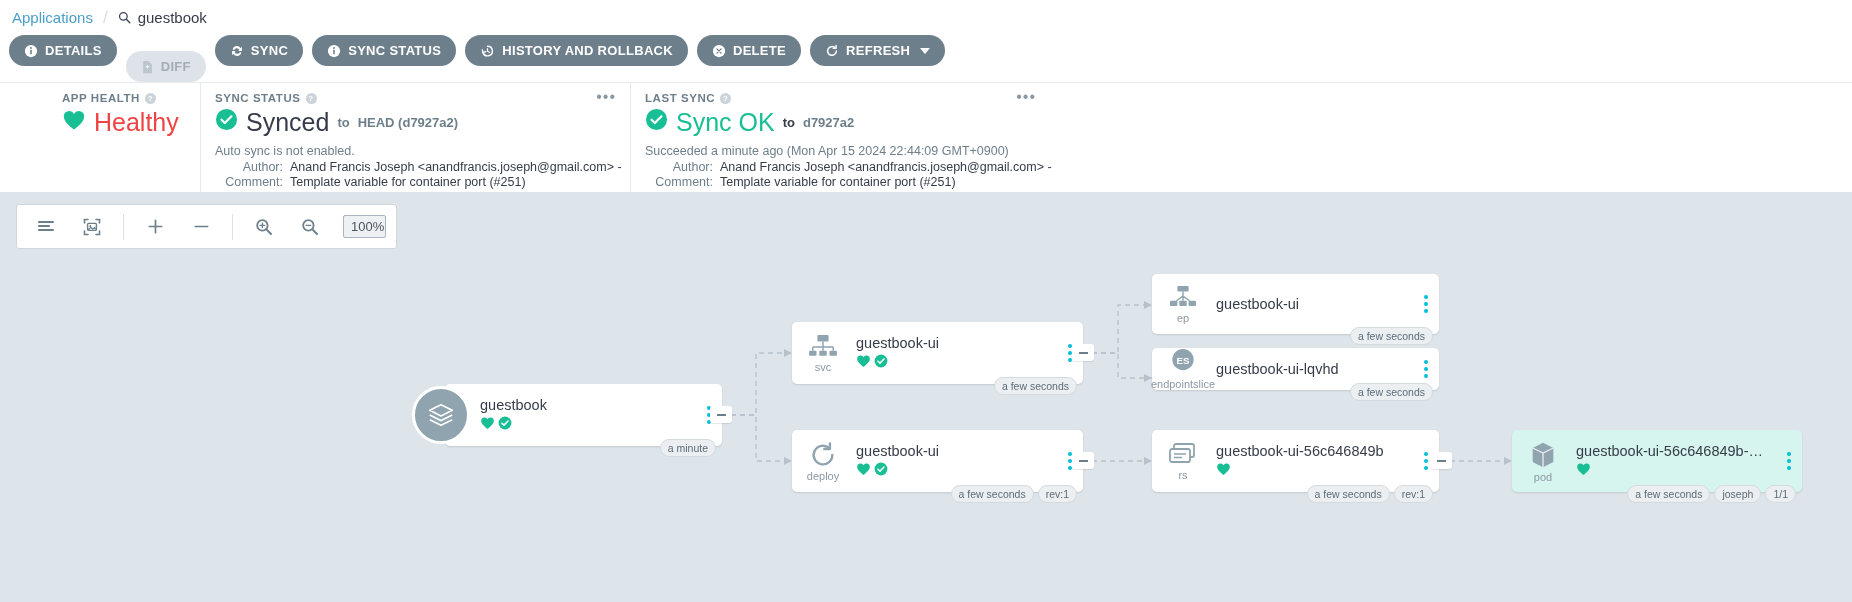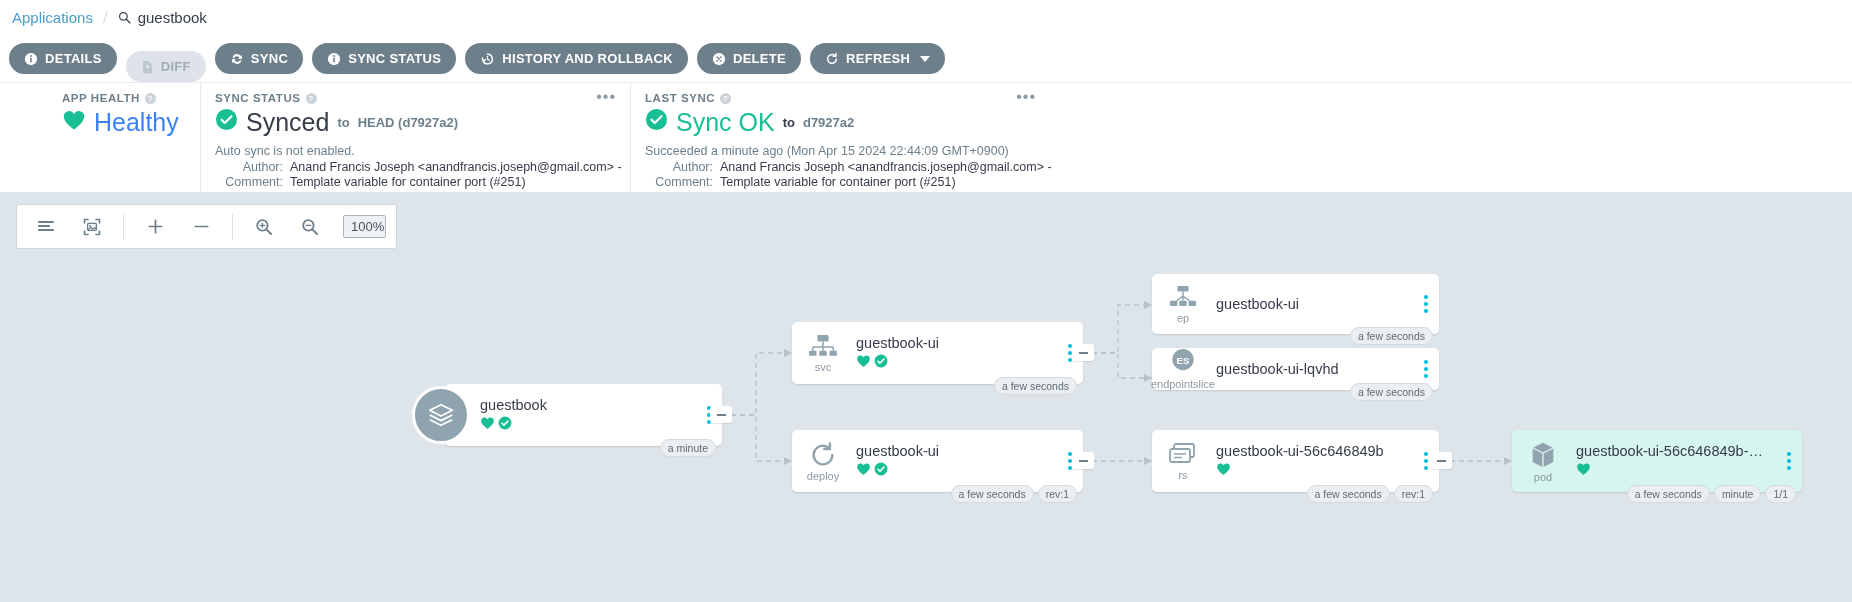--- a/index.html
+++ b/index.html
@@ -23,21 +23,20 @@
   }
   .bc-link { color: #4a9ec9; cursor: pointer; }
   .bc-sep { color: #dcdcdc; margin: 0 10px; font-size: 17px; }
   .bc-current { display: flex; align-items: center; gap: 7px; color: #363c4a; }
   .bc-search-icon { display: inline-flex; }
 
   
   .toolbar {
     height: 48px;
     display: flex;
-    align-items: center;
     gap: 9px;
     padding: 0 9px;
     background: #fff;
     border-bottom: 1px solid #e8ebf0;
   }
   .tbtn {
     display: inline-flex;
     align-items: center;
     gap: 7px;
     height: 31px;
@@ -379,21 +378,21 @@
     <div class="spanel-title">
       <span>APP HEALTH</span>
       <span class="help-icon">?</span>
     </div>
     <div class="big-status">
       <span class="heart">
         <svg width="24" height="22" viewBox="0 0 24 22">
             <path d="M12 20.5S1.8 13.8 1.8 7.5A5.4 5.4 0 0 1 12 5.1 5.4 5.4 0 0 1 22.2 7.5c0 6.3-10.2 13-10.2 13z" fill="#18be94"></path>
           </svg>
       </span>
-      <span style="color:#3b82f6">Healthy</span>
+      <span style="color:#ef4444">Healthy</span>
     </div>
   </div>
 
   <div class="spanel sync">
     <div class="dots-menu">•••</div>
     <div class="spanel-title">
       <span>SYNC STATUS</span>
       <span class="help-icon">?</span>
     </div>
     <div class="big-status">
@@ -728,18 +727,18 @@
         </span>
       </div>
     </div>
     <div class="node-kebab">
       <span class="kdot"></span>
         <span class="kdot"></span>
         <span class="kdot"></span>
     </div>
     <div class="badges">
       <span class="pill">a few seconds</span>
-      <span class="pill">minute</span>
+      <span class="pill">joseph</span>
       <span class="pill">1/1</span>
     </div>
   </div>
 
 </div>
 
 </body></html>

